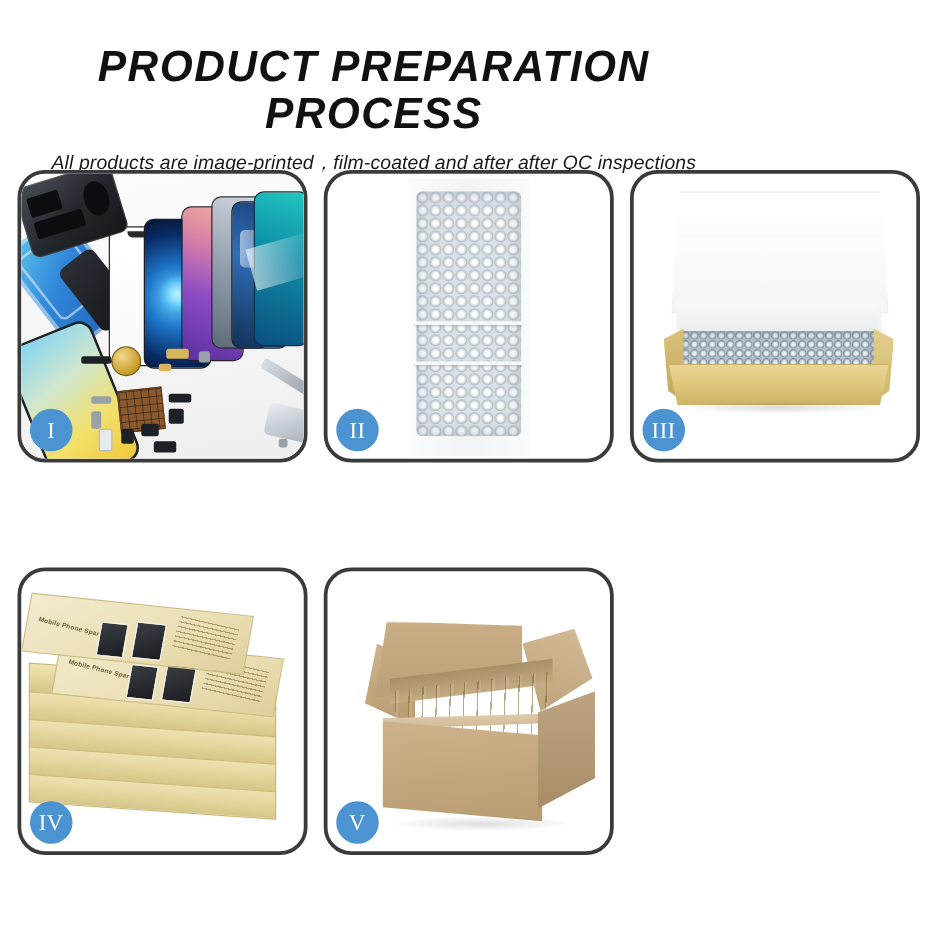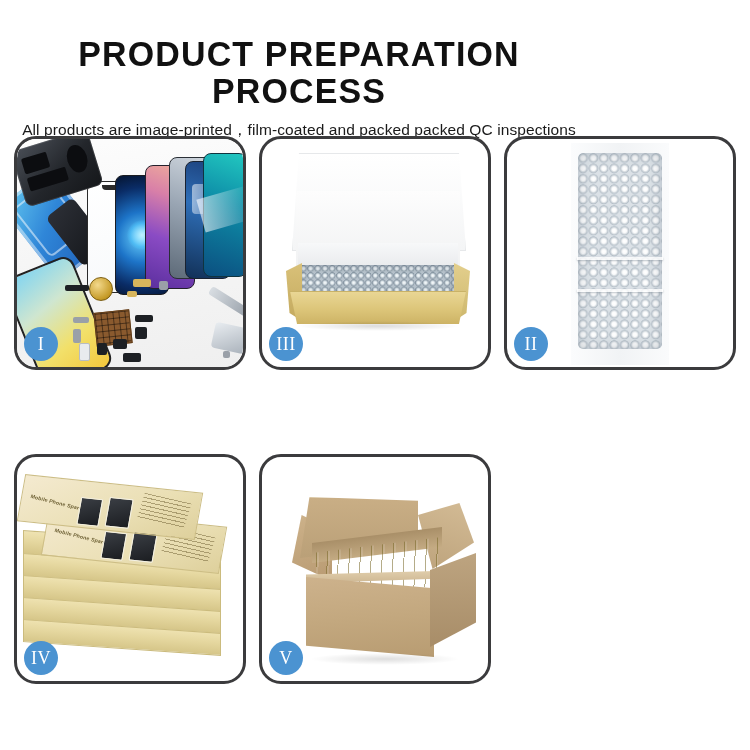--- a/index.html
+++ b/index.html
@@ -9,21 +9,21 @@
     font-family: "Liberation Sans", sans-serif;
     overflow: hidden;
   }
   #page {
     position: relative;
     width: 750px; height: 750px;
     background: #ffffff;
   }
 
   
-  .header { position: absolute; top: 0; left: 0; width: 598px; text-align: center; }
+  .header { position: absolute; top: 0; left: 0; width: 598px; text-align: center; font-style: italic; }
   .title {
     margin: 0;
     padding-top: 36px;
     font-family: "Liberation Sans", sans-serif;
     font-size: 35px;
     font-weight: 700;
     letter-spacing: 1.2px;
     color: #111111;
     line-height: 1.05;
     transform: scaleX(0.97);
@@ -364,21 +364,21 @@
     background:radial-gradient(ellipse at center, rgba(0,0,0,.12), transparent 70%);
   }
 </style>
 </head>
 <body>
 
 <div id="page">
 
   <div class="header">
     <h1 class="title">PRODUCT PREPARATION PROCESS</h1>
-    <p class="subtitle">All products are image-printed，film-coated and packed packed QC inspections</p>
+    <p class="subtitle">All products are image-printed，film-coated and after after QC inspections</p>
   </div>
 
   <div class="grid">
 
     <div class="panel">
       <div class="panel-stage">
         <div class="p1-bg"></div>
 
         <div class="ph ph-adh"></div>
         <div class="ph ph-dark"></div>
@@ -415,39 +415,39 @@
         <div class="pt grey" style="left:216px; top:206px; width:7px; height:7px;"></div>
         <div class="tool"></div>
         <div class="tool2"></div>
 
         <div class="badge">I</div>
       </div>
     </div>
 
     <div class="panel">
       <div class="panel-stage">
+        <div class="bw-wrap"></div>
+        <div class="bw-strip"></div>
+        <div class="bw-seam" style="top:118px;"></div>
+        <div class="bw-seam" style="top:150px;"></div>
+        <div class="badge">II</div>
+      </div>
+    </div>
+
+    <div class="panel">
+      <div class="panel-stage">
         <div class="b3-lid"></div>
         <div class="b3-inner"></div>
         <div class="b3-foam"></div>
         <div class="b3-bubble"></div>
         <div class="b3-left"></div>
         <div class="b3-right"></div>
         <div class="b3-front"></div>
         <div class="b3-shadow"></div>
         <div class="badge">III</div>
-      </div>
-    </div>
-
-    <div class="panel">
-      <div class="panel-stage">
-        <div class="bw-wrap"></div>
-        <div class="bw-strip"></div>
-        <div class="bw-seam" style="top:118px;"></div>
-        <div class="bw-seam" style="top:150px;"></div>
-        <div class="badge">II</div>
       </div>
     </div>
 
     <div class="panel">
       <div class="panel-stage">
         <div class="stack">
 
           <div class="kbox" style="left:6px; top:168px; width:196px; height:22px; transform:skewY(4deg);"></div>
           <div class="kbox" style="left:6px; top:146px; width:196px; height:22px; transform:skewY(4deg);"></div>
           <div class="kbox" style="left:6px; top:124px; width:196px; height:22px; transform:skewY(4deg);"></div>

